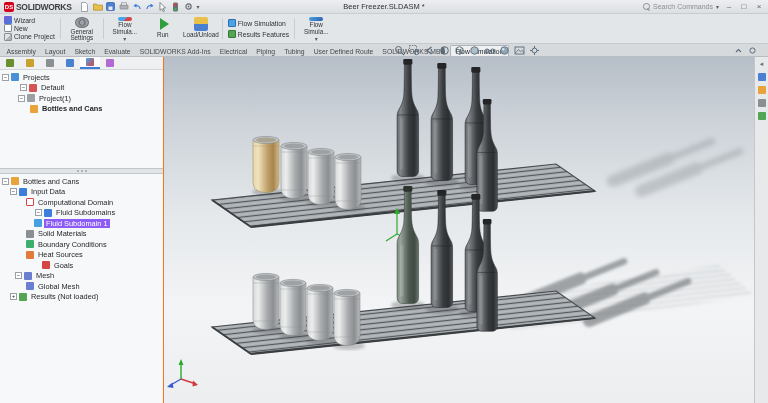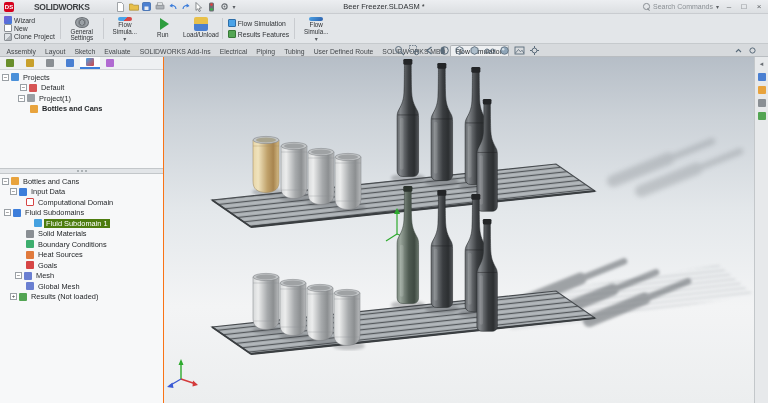--- a/index.html
+++ b/index.html
@@ -1,21 +1,21 @@
 <!DOCTYPE html>
 <html><head>
 <meta charset="utf-8">
 <style>
   * { margin:0; padding:0; box-sizing:border-box; }
   html,body { width:768px; height:403px; overflow:hidden;
     font-family:"Liberation Sans", sans-serif; font-size:8px; color:#333;
     background:#e4e6e9; }
 
   
-  .titlebar { height:14px; display:flex; align-items:center; gap:20px;
+  .titlebar { height:14px; display:flex; align-items:center; gap:2px;
     background:linear-gradient(#eceef1,#dcdfe2); padding:0 4px; position:relative;
     border-bottom:1px solid #c9ccd0; }
   .logo-mark { width:10px; height:10px; background:#d6001c; color:#fff; font-size:6px;
     font-weight:bold; display:flex; align-items:center; justify-content:center; border-radius:2px; }
   .logo-text { font-size:8.5px; font-weight:bold; color:#3c3f42; letter-spacing:-0.3px; }
   .tb-icons { display:flex; gap:3px; margin-left:6px; align-items:center; }
   .tb-ic { width:10px; height:10px; display:flex; align-items:center; justify-content:center; }
   .doc-title { position:absolute; left:50%; transform:translateX(-50%); font-size:7.5px; color:#2e3134; }
   .tb-right { position:absolute; right:4px; display:flex; align-items:center; gap:5px; }
   .search-box { display:flex; align-items:center; gap:3px; color:#8a8f94; font-size:7px; }
@@ -61,21 +61,21 @@
 
   .tree { font-size:7.4px; color:#1e2124; padding:2px 0; }
   .tree1 { height:98px; }
   .tree2 { flex:1; }
   .trow { display:flex; align-items:center; height:10.5px; white-space:nowrap; }
   .texp { width:7px; height:7px; border:1px solid #9aa0a5; background:#fff; font-size:6px;
     line-height:5px; text-align:center; margin-right:2px; color:#333; flex:0 0 auto; }
   .tic { width:8px; height:8px; margin-right:2px; border-radius:1px; flex:0 0 auto; }
   .tlabel { padding:0 2px; }
   .tlabel.bold { font-weight:bold; }
-  .tlabel.sel { background:#4d7c0f; color:#fff; }
+  .tlabel.sel { background:#8b5cf6; color:#fff; }
   .splitter { height:6px; background:#e2e5e8; border-top:1px solid #c3c7ca;
     border-bottom:1px solid #c3c7ca; display:flex; align-items:center; justify-content:center; gap:2px; }
   .splitter i { width:2px; height:2px; background:#9aa0a5; border-radius:50%; display:block; }
 
   .viewport { flex:1; position:relative;
     background:linear-gradient(180deg,#b6bec7 0%,#ccd2d8 18%,#e4e8eb 45%,#f3f4f5 72%,#eceeef 100%); }
   .viewport svg.scene { position:absolute; inset:0; }
 
   .taskpane { width:14px; background:#e7e9eb; border-left:1px solid #c3c7ca; display:flex;
     flex-direction:column; align-items:center; padding-top:3px; gap:5px; }
@@ -358,42 +358,42 @@
       </div>
       <div class="trow" style="padding-left:10px">
         <span class="texp">−</span>
         <span class="tic" style="background:#3d7edb"></span>
         <span class="tlabel">Input Data</span>
       </div>
       <div class="trow" style="padding-left:26px">
         <span class="tic" style="background:#fff;border:1px solid #d64545"></span>
         <span class="tlabel">Computational Domain</span>
       </div>
-      <div class="trow" style="padding-left:4px">
+      <div class="trow" style="padding-left:35px">
         <span class="texp">−</span>
         <span class="tic" style="background:#3d7edb"></span>
         <span class="tlabel">Fluid Subdomains</span>
       </div>
       <div class="trow" style="padding-left:34px">
         <span class="tic" style="background:#45a1e0"></span>
         <span class="tlabel sel">Fluid Subdomain 1</span>
       </div>
       <div class="trow" style="padding-left:26px">
         <span class="tic" style="background:#8a8f94"></span>
         <span class="tlabel">Solid Materials</span>
       </div>
       <div class="trow" style="padding-left:26px">
         <span class="tic" style="background:#3dae6e"></span>
         <span class="tlabel">Boundary Conditions</span>
       </div>
       <div class="trow" style="padding-left:26px">
         <span class="tic" style="background:#e07a3d"></span>
         <span class="tlabel">Heat Sources</span>
       </div>
-      <div class="trow" style="padding-left:26px">
+      <div class="trow" style="padding-left:42px">
         <span class="tic" style="background:#d64545"></span>
         <span class="tlabel">Goals</span>
       </div>
       <div class="trow" style="padding-left:15px">
         <span class="texp">−</span>
         <span class="tic" style="background:#6a7fd1"></span>
         <span class="tlabel">Mesh</span>
       </div>
       <div class="trow" style="padding-left:26px">
         <span class="tic" style="background:#6a7fd1"></span>

